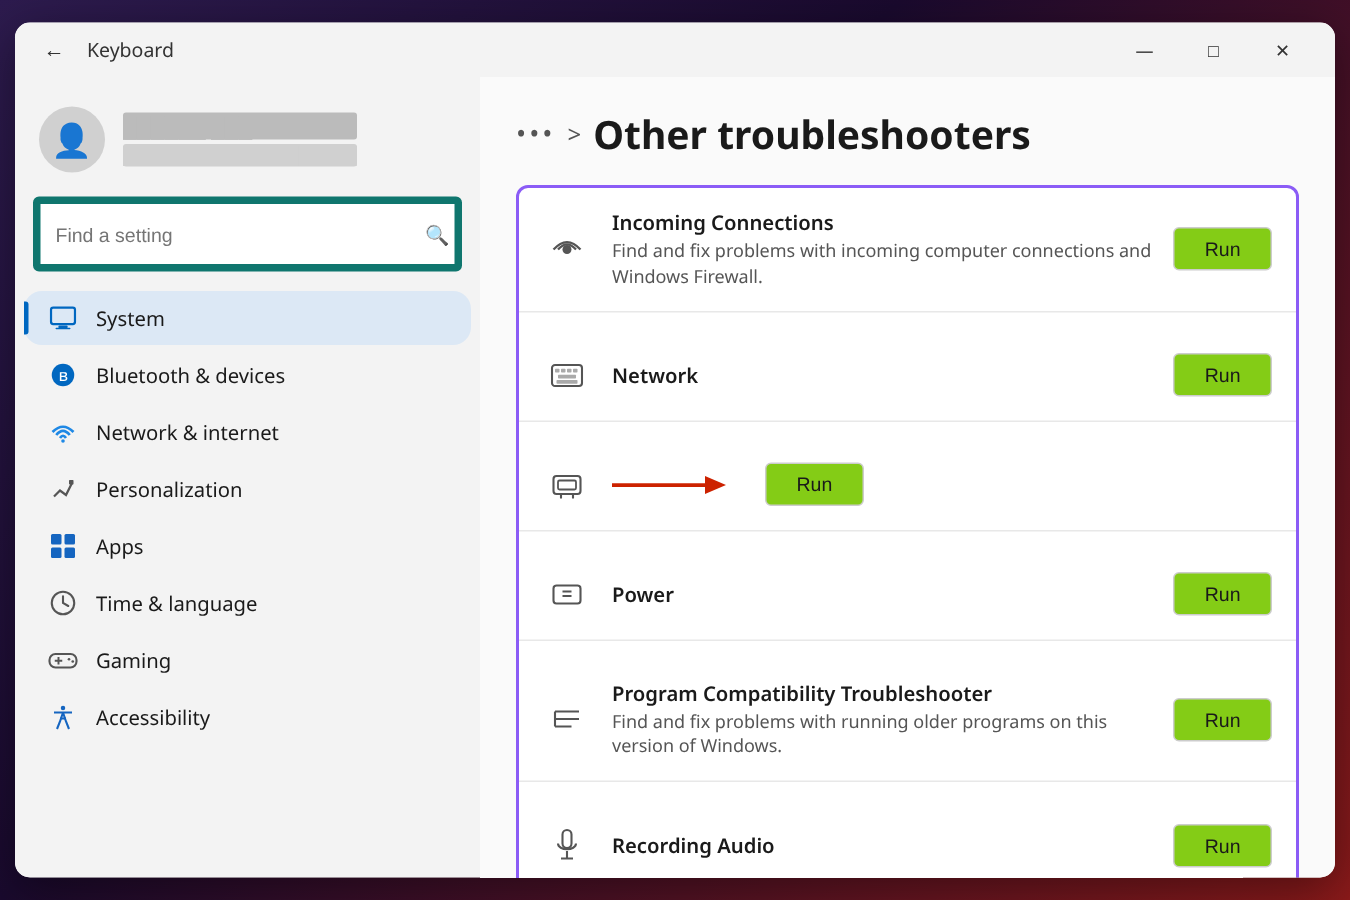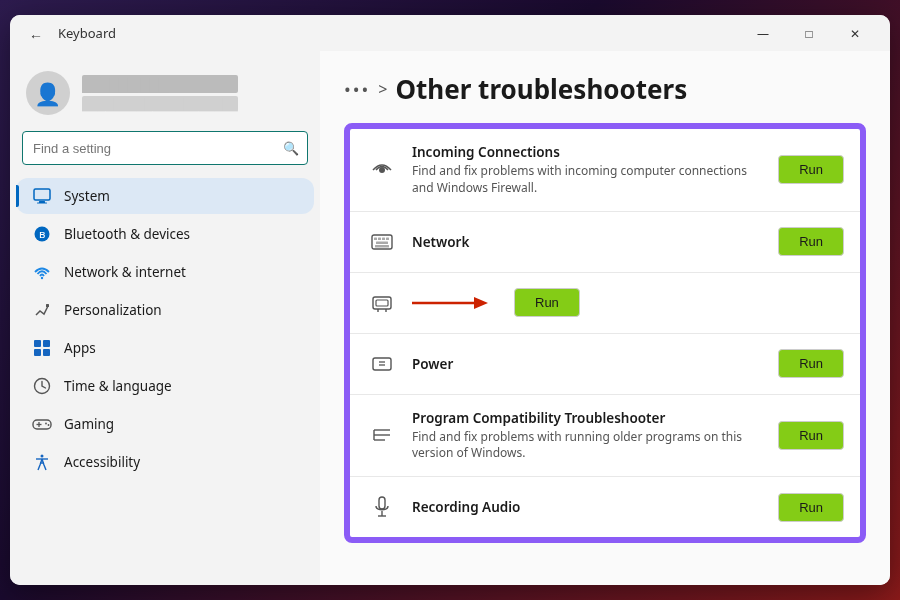--- a/index.html
+++ b/index.html
@@ -106,22 +106,22 @@
     .user-email {
       font-size: 11px;
       color: #555;
     }
     .search-box {
       margin: 0 12px 12px 12px;
       position: relative;
     }
     .search-input {
       width: 100%;
-      height: 34px;
-      border: 1px solid #0f766e;
+      height: 50px;
+      border: 5px solid #0f766e;
       border-radius: 4px;
       padding: 0 32px 0 10px;
       font-size: 13px;
       background: white;
       outline: none;
       color: #333;
     }
     .search-icon-wrap {
       position: absolute;
       right: 8px;
@@ -188,22 +188,22 @@
       font-size: 16px;
     }
     .page-title {
       font-size: 26px;
       font-weight: 700;
       color: #1a1a1a;
     }
     .troubleshooter-list {
       display: flex;
       flex-direction: column;
-      gap: 0;
-      border: 6px solid #8b5cf6;
+      gap: 12px;
+      border: 2px solid #8b5cf6;
       border-radius: 8px;
       overflow: hidden;
       background: white;
     }
     .troubleshooter-item {
       display: flex;
       align-items: center;
       padding: 14px 16px;
       border-bottom: 1px solid #e8e8e8;
       gap: 14px;

